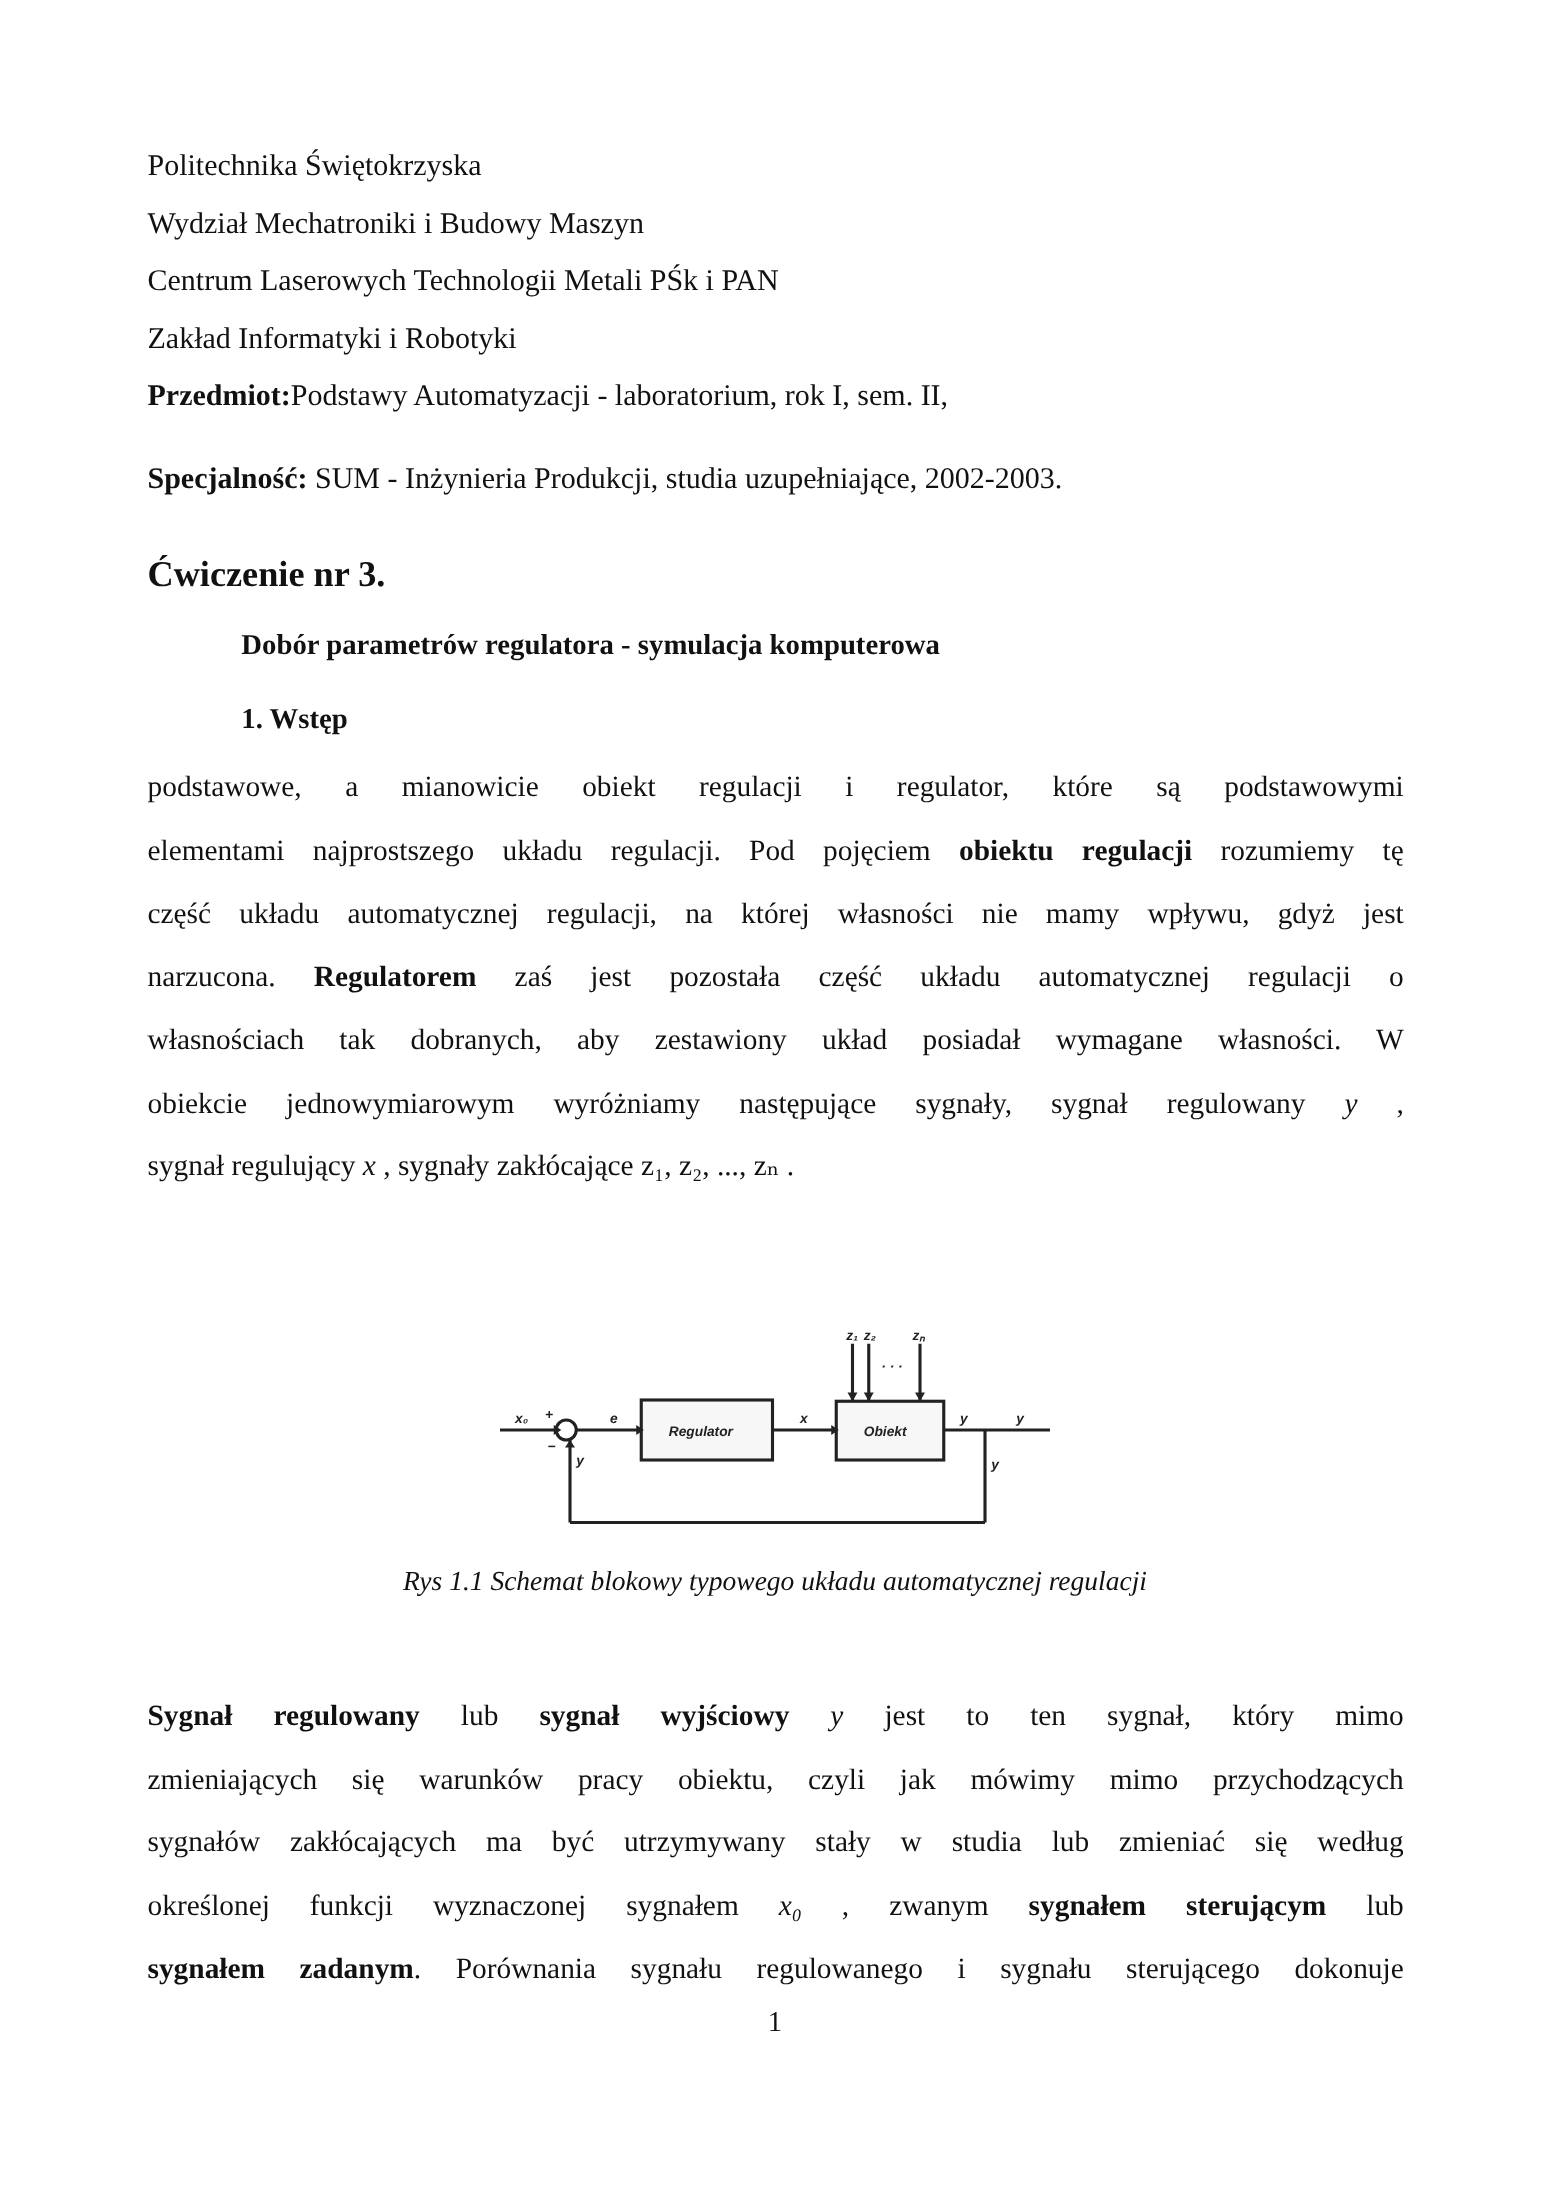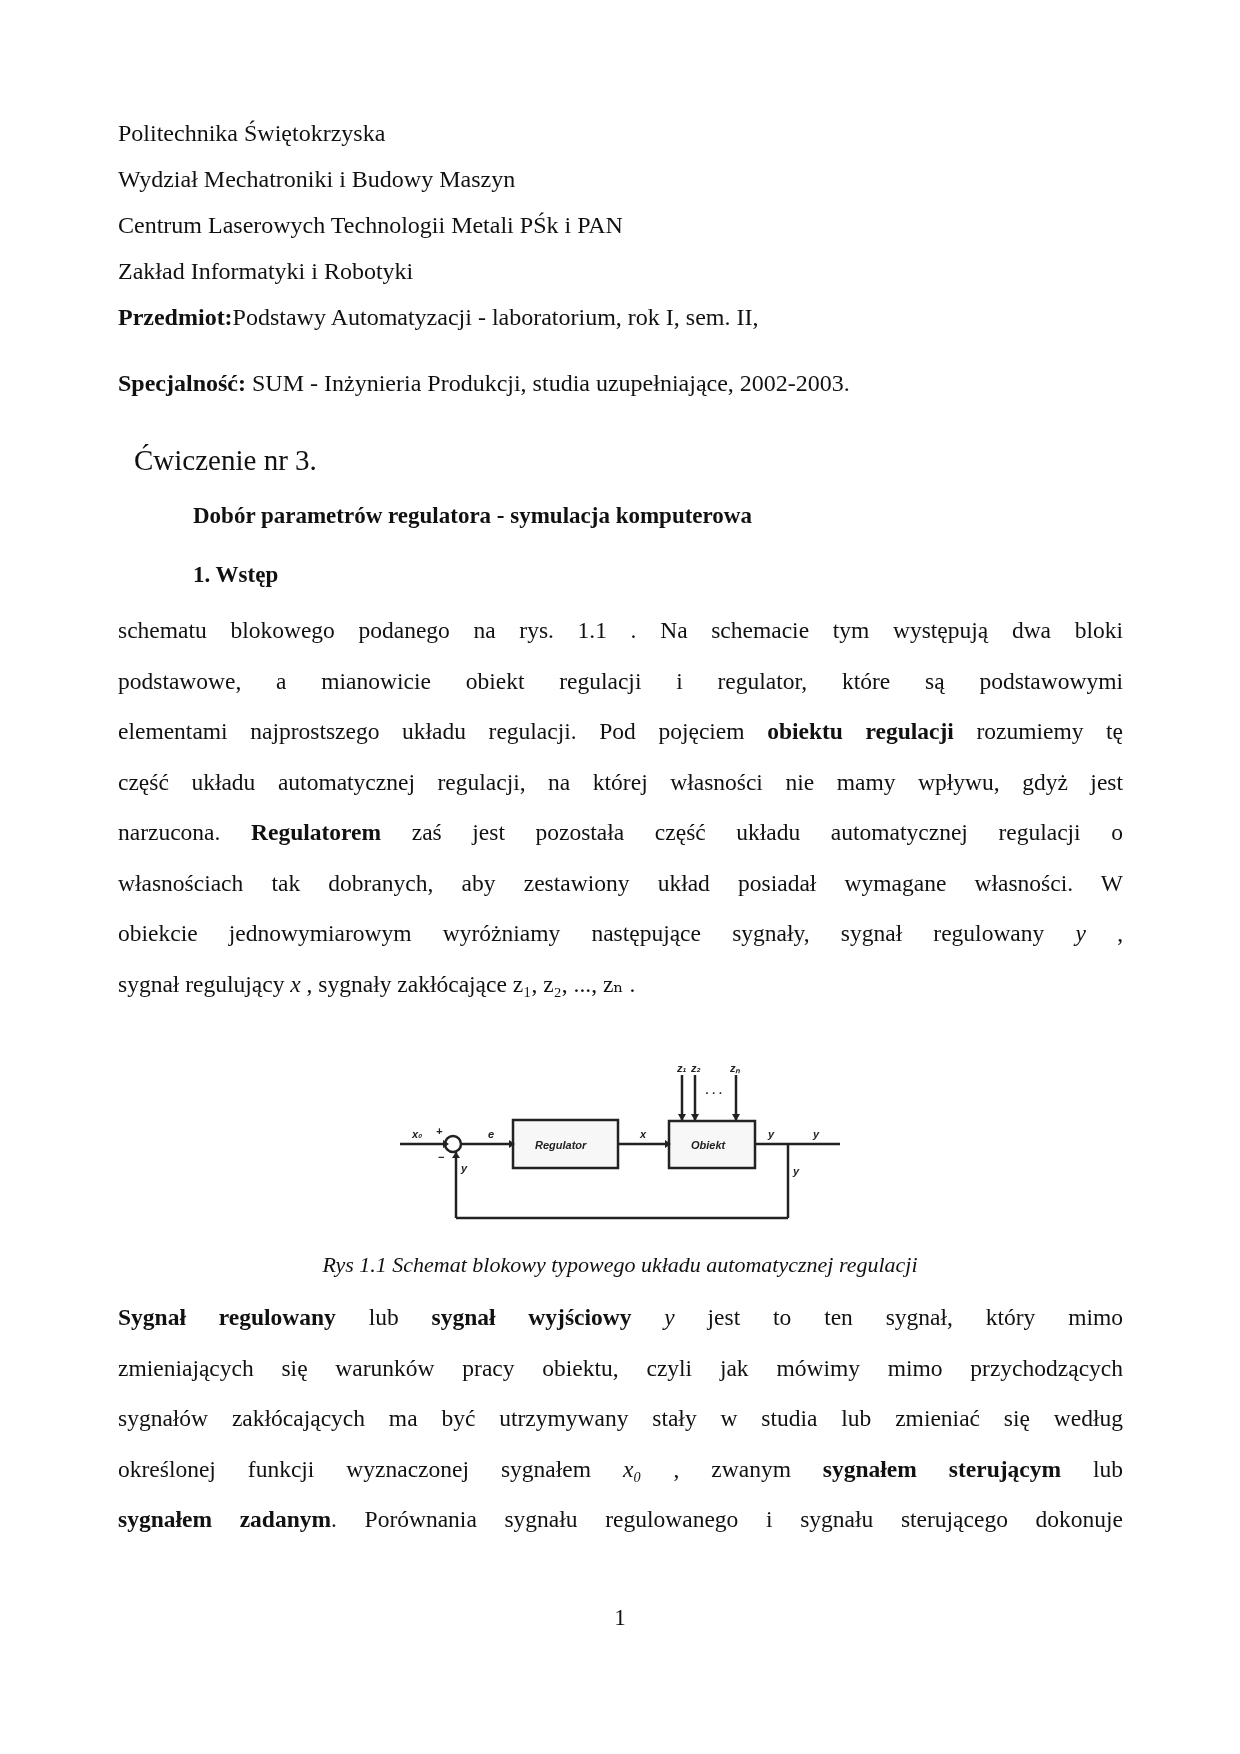--- a/index.html
+++ b/index.html
@@ -1,20 +1,20 @@
 <!DOCTYPE html>
 <html><head>
 <meta charset="utf-8">
 <style>
   html, body { margin: 0; padding: 0; background: #ffffff; }
   body { width: 1240px; height: 1754px; position: relative; overflow: hidden;
          font-family: "Liberation Serif", "DejaVu Serif", serif; color: #111; }
   .line { position: absolute; left: 118px; font-size: 24px; white-space: nowrap; }
   .hdr { font-size: 24px; }
-  .title { position: absolute; left: 134px; top: 444px; font-size: 29px; font-weight: normal; }
+  .title { position: absolute; left: 118px; top: 444px; font-size: 29px; font-weight: bold; }
   .sub { position: absolute; left: 193px; font-size: 23px; font-weight: bold; }
   .para { position: absolute; left: 118px; width: 1005px; font-size: 23.5px; line-height: 50.5px;
           text-align: justify; text-align-last: justify; }
   .para .l { display: block; white-space: nowrap; text-align: justify; text-align-last: justify; height: 50.5px; }
   .b { font-weight: bold; }
   .i { font-style: italic; }
   .caption { position: absolute; left: 0; width: 1240px; top: 1252px; text-align: center;
              font-style: italic; font-size: 22px; }
   .pagenum { position: absolute; left: 0; width: 1240px; top: 1605px; text-align: center; font-size: 23px; }
   svg text { font-family: "Liberation Sans", sans-serif; }
@@ -31,21 +31,20 @@
 </div>
 <div class="line hdr" style="top:370px">
   <span class="b">Specjalność:</span><span> SUM - Inżynieria Produkcji, studia uzupełniające, 2002-2003.</span>
 </div>
 
 <div class="title">Ćwiczenie nr 3.</div>
 <div class="sub" style="top:503px">Dobór parametrów regulatora - symulacja komputerowa</div>
 <div class="sub" style="top:562px">1. Wstęp</div>
 
 <div class="para" style="top:605px">
-  <span class="l">schematu blokowego podanego na rys. 1.1 . Na schemacie tym występują dwa bloki</span>
   <span class="l">podstawowe, a mianowicie obiekt regulacji i regulator, które są podstawowymi</span>
   <span class="l"><span>elementami najprostszego układu regulacji. Pod pojęciem </span><span class="b">obiektu regulacji</span><span> rozumiemy tę</span></span>
   <span class="l">część układu automatycznej regulacji, na której własności nie mamy wpływu, gdyż jest</span>
   <span class="l"><span>narzucona. </span><span class="b">Regulatorem</span><span> zaś jest pozostała część układu automatycznej regulacji o</span></span>
   <span class="l">własnościach tak dobranych, aby zestawiony układ posiadał wymagane własności. W</span>
   <span class="l"><span>obiekcie jednowymiarowym wyróżniamy następujące sygnały, sygnał regulowany   </span><span class="i">y</span><span>  ,</span></span>
   <span class="l" style="text-align:left; text-align-last:left"><span>sygnał regulujący   </span><span class="i">x</span><span>  , sygnały zakłócające   </span><span>z₁, z₂, ..., zₙ</span><span>  .</span></span>
 </div>
 
 <svg style="position:absolute; left:380px; top:1050px" width="480" height="200" viewBox="0 0 480 200">
@@ -96,21 +95,21 @@
     <text x="350" y="22">zₙ</text>
     <text x="325" y="47">· · ·</text>
     <text x="388" y="88">y</text>
     <text x="433" y="88">y</text>
     <text x="413" y="125">y</text>
   </g>
 </svg>
 
 <div class="caption">Rys 1.1 Schemat blokowy typowego układu automatycznej regulacji</div>
 
-<div class="para" style="top:1292px">
+<div class="para" style="top:1348px">
   <span class="l"><span class="b">Sygnał regulowany</span><span> lub </span><span class="b">sygnał wyjściowy</span><span class="i">   y</span><span> jest to ten sygnał, który mimo</span></span>
   <span class="l">zmieniających się warunków pracy obiektu, czyli jak mówimy mimo przychodzących</span>
   <span class="l">sygnałów zakłócających ma być utrzymywany stały w studia lub zmieniać się według</span>
   <span class="l"><span>określonej funkcji wyznaczonej sygnałem   </span><span class="i">x₀</span><span>  , zwanym </span><span class="b">sygnałem sterującym</span><span> lub</span></span>
   <span class="l"><span class="b">sygnałem zadanym</span><span>. Porównania sygnału regulowanego i sygnału sterującego dokonuje</span></span>
 </div>
 
 <div class="pagenum">1</div>
 
 </body></html>

